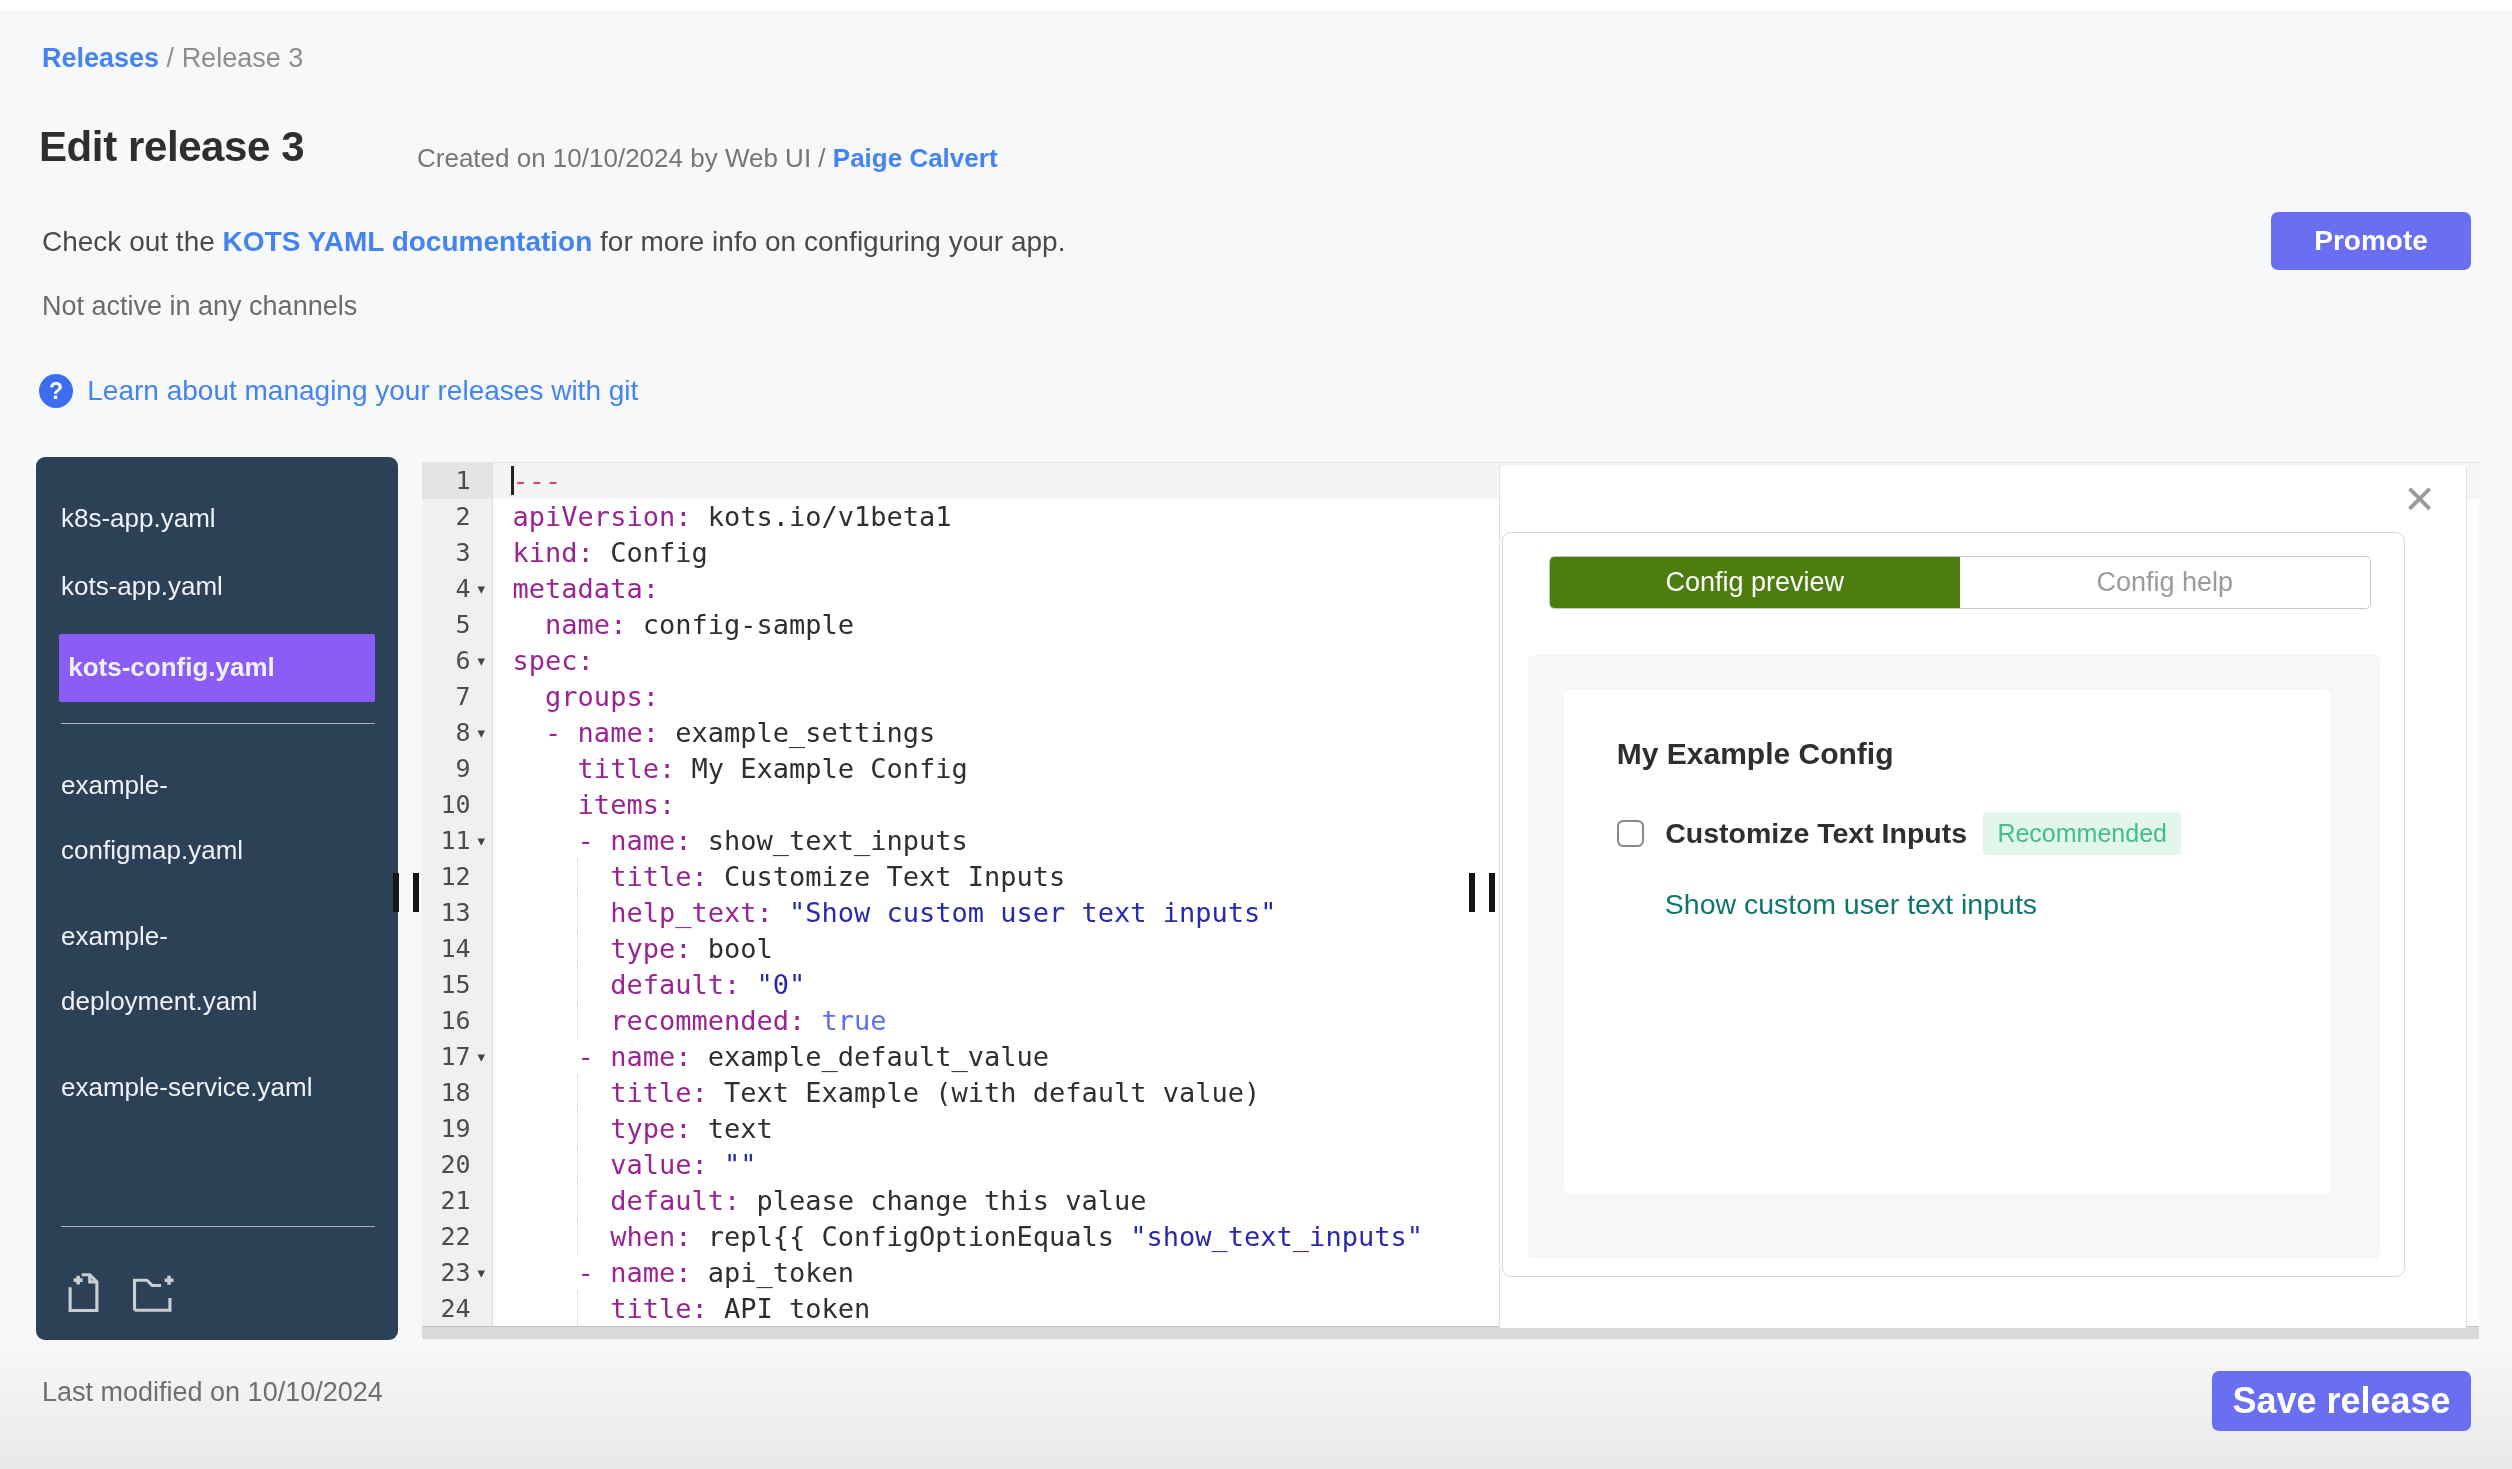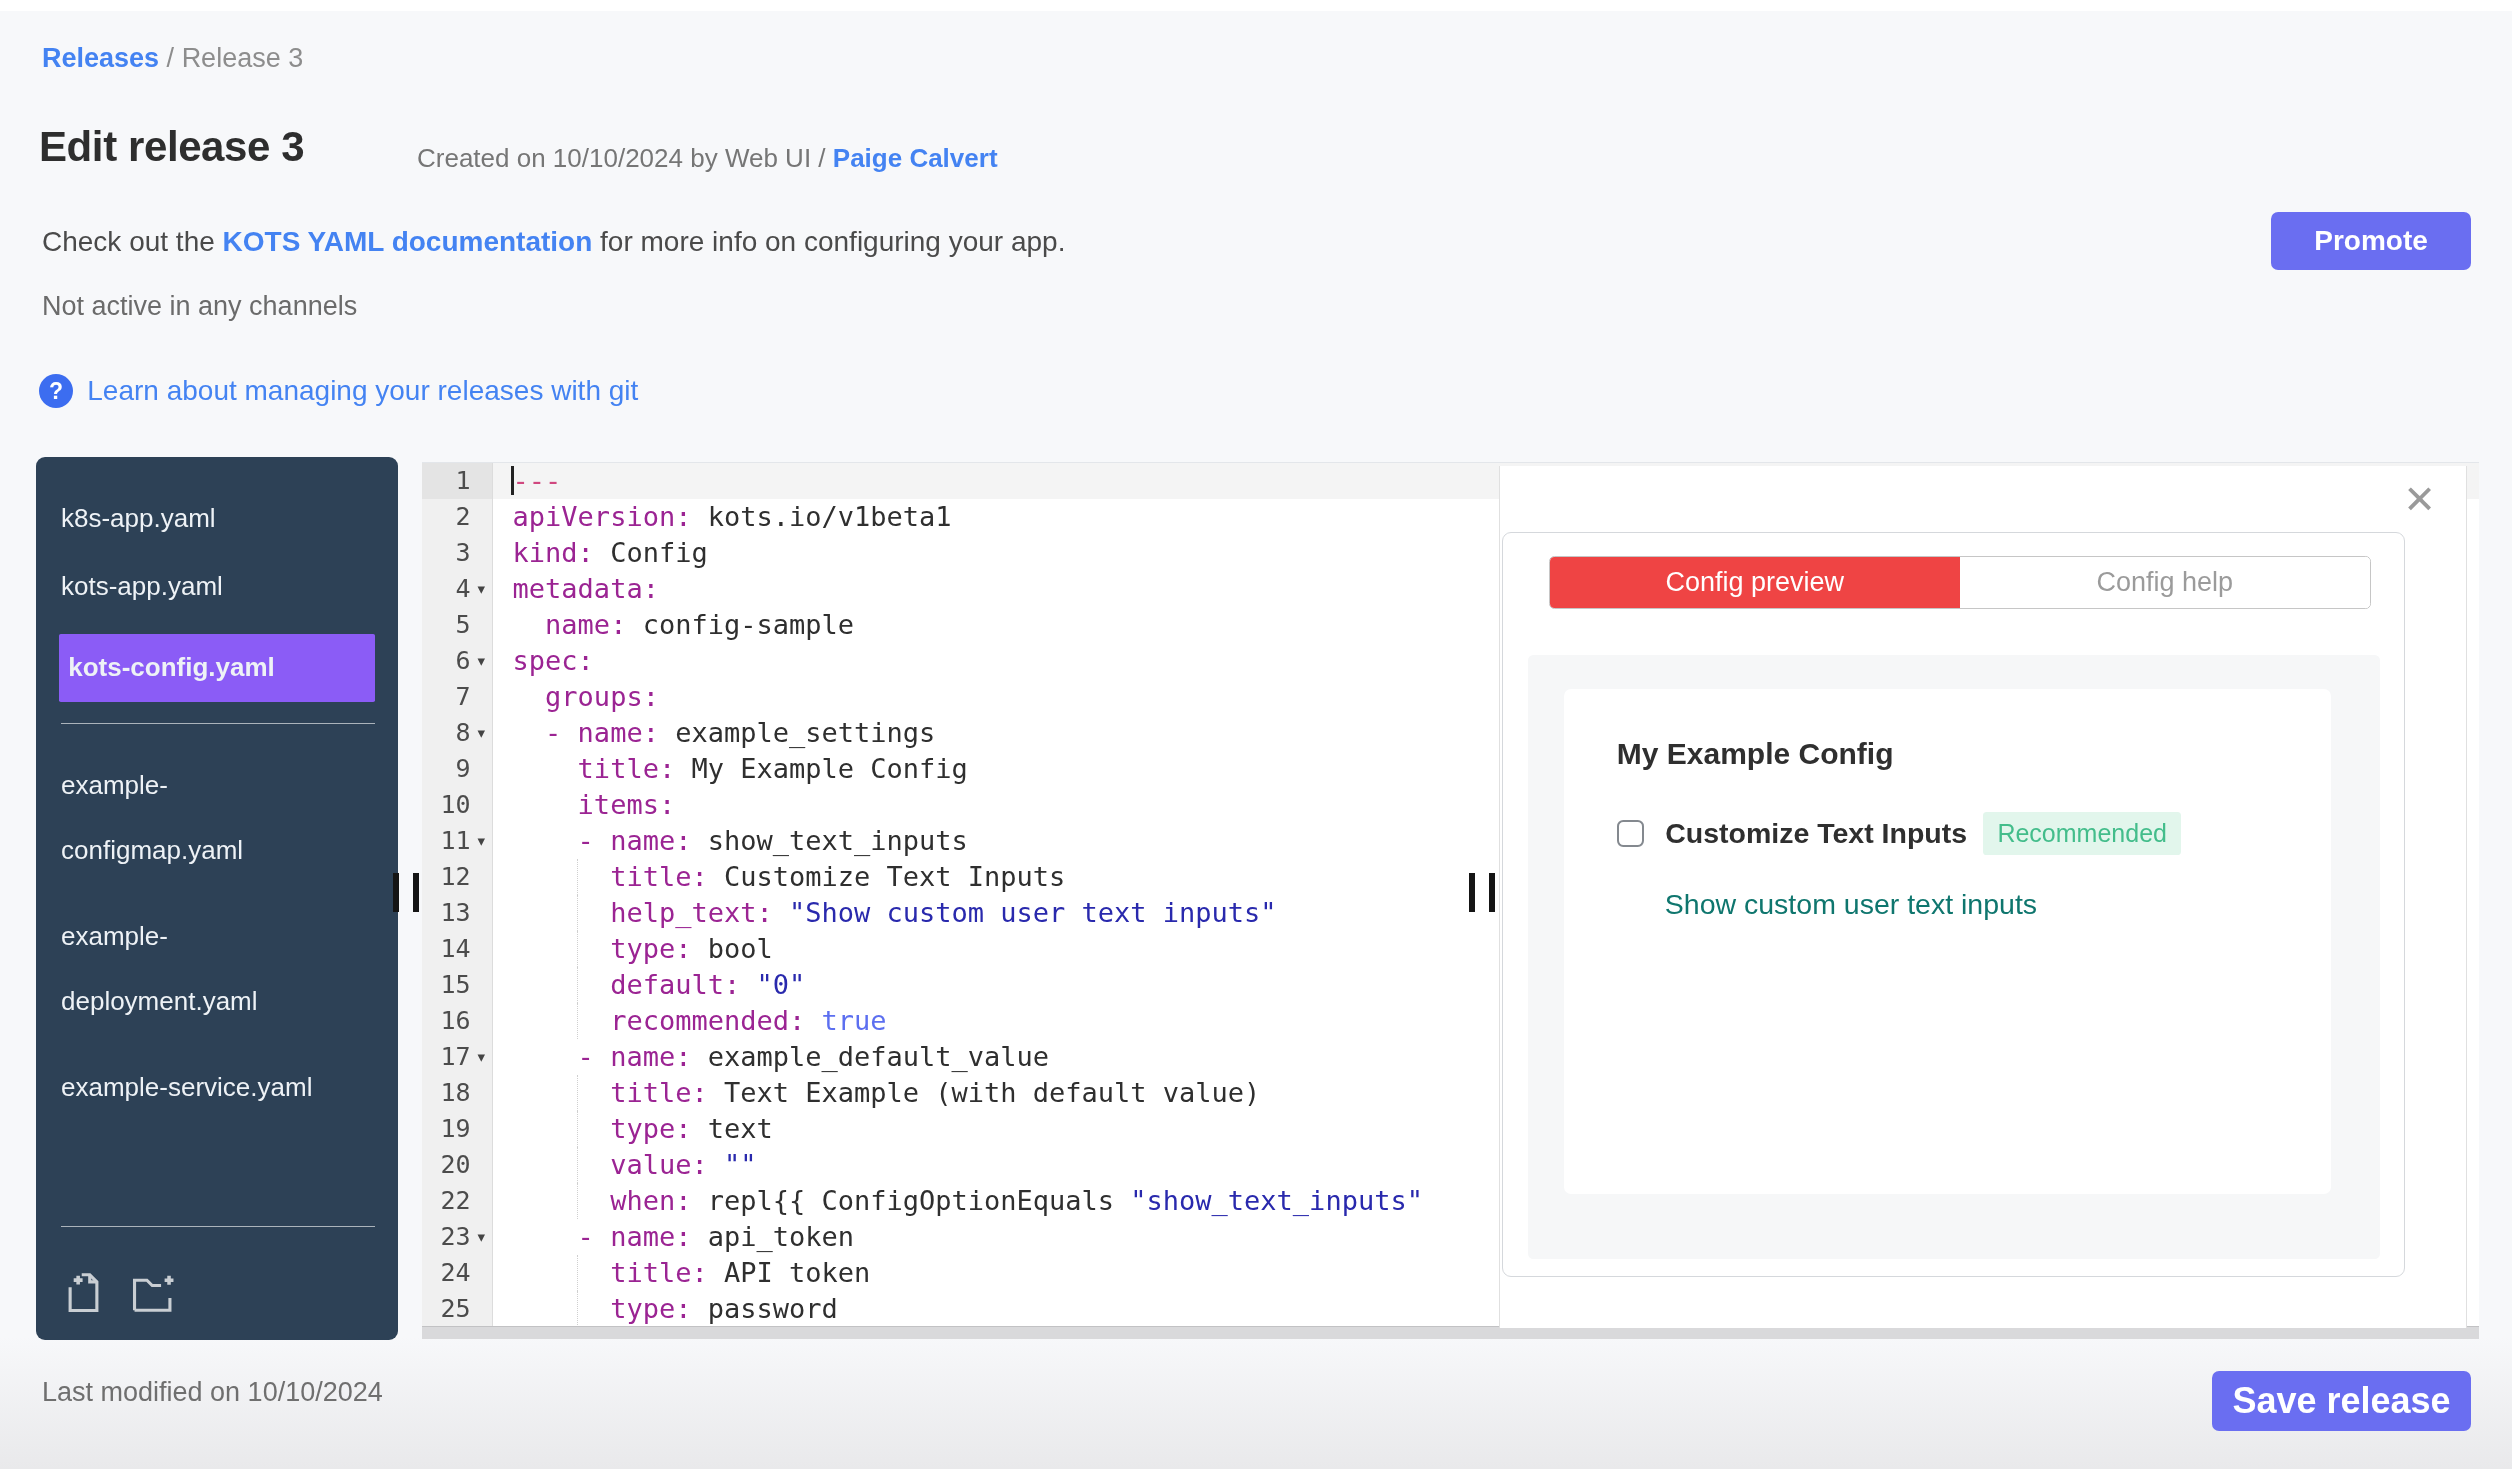--- a/index.html
+++ b/index.html
@@ -62,21 +62,21 @@
   .tok-key { color:#9b2493; } .tok-doc { color:#d0487f; }
   .tok-val { color:#2f2f2f; } .tok-str { color:#2929ad; } .tok-bool { color:#5c6ff0; }
   .editor-strip { position:absolute; left:422px; top:869px; width:2057px; height:13.4px; background:#d9d9db; border-top:1.8px solid #c2c2c4; }
 
   
   .preview-panel { position:absolute; left:1499px; top:9px; width:968px; height:862px; background:#fff; border-left:1.8px solid #e0e0e0; border-right:1.8px solid #e0e0e0; }
   .panel-close { position:absolute; top:14.3px; right:30px; background:none; border:none; font-size:39px; color:#9a9a9a; cursor:pointer; line-height:1; font-family:inherit; }
   .panel-card { position:absolute; left:1.8px; top:66px; width:903px; height:745px; border:1.8px solid #d5d8dc; border-radius:9px; background:#fff; }
   .tabs { display:flex; margin:23px 0 0 46px; width:822px; height:53px; border:1.8px solid #c6c6c6; border-radius:5.3px; overflow:hidden; }
   .tab { flex:1; display:flex; align-items:center; justify-content:center; font-size:27px; color:#9b9b9b; background:#fff; cursor:pointer; }
-  .tab.active { background:#ef4444; color:#fff; }
+  .tab.active { background:#4d7c0f; color:#fff; }
   .preview-gray { margin:46px 0 0 25px; width:852px; height:604px; background:#f6f7f8; border-radius:5.3px; position:relative; }
   .config-card { position:absolute; left:36px; top:34px; width:767px; height:505px; background:#fff; border-radius:7.1px; padding:48px 53px; }
   .config-heading { font-size:30px; font-weight:bold; color:#2f2f2f; }
   .config-item-row { display:flex; align-items:center; margin-top:41px; }
   .checkbox { width:27px; height:27px; border:2.7px solid #84898f; border-radius:6.2px; background:#fff; flex:0 0 27px; cursor:pointer; }
   .item-label { font-size:28.5px; font-weight:bold; color:#2f2f2f; margin-left:21.4px; }
   .badge { margin-left:16px; font-size:25px; color:#43bd8b; background:#e2f6ec; padding:7.1px 14.3px; border-radius:3.6px; }
   .item-help { margin-top:33px; margin-left:48px; font-size:28.5px; color:#0f766e; }
 
   
@@ -280,20 +280,27 @@
         </div>
         <div class="code-row">
           <div class="gutter-cell">
             <span class="lnum">20</span>
             <span class="fold-slot"></span>
           </div>
           <div class="code-text"><span class="guide"></span><span class="tok-key">      value:</span><span class="tok-val"> </span><span class="tok-str">""</span></div>
         </div>
         <div class="code-row">
           <div class="gutter-cell">
+            <span class="lnum">21</span>
+            <span class="fold-slot"></span>
+          </div>
+          <div class="code-text"><span class="guide"></span><span class="tok-key">      default:</span><span class="tok-val"> please change this value</span></div>
+        </div>
+        <div class="code-row">
+          <div class="gutter-cell">
             <span class="lnum">22</span>
             <span class="fold-slot"></span>
           </div>
           <div class="code-text"><span class="guide"></span><span class="tok-key">      when:</span><span class="tok-val"> repl{{ ConfigOptionEquals </span><span class="tok-str">"show_text_inputs"</span></div>
         </div>
         <div class="code-row">
           <div class="gutter-cell">
             <span class="lnum">23</span>
             <span class="fold-slot">▾</span>
           </div>

